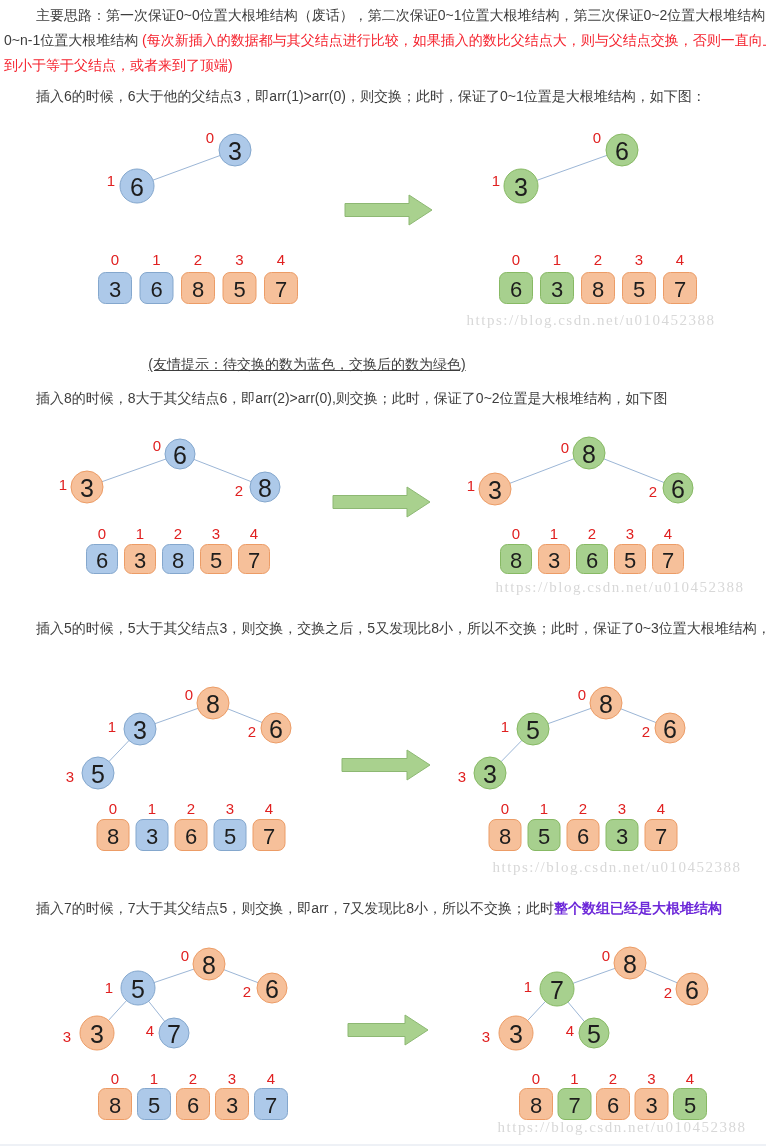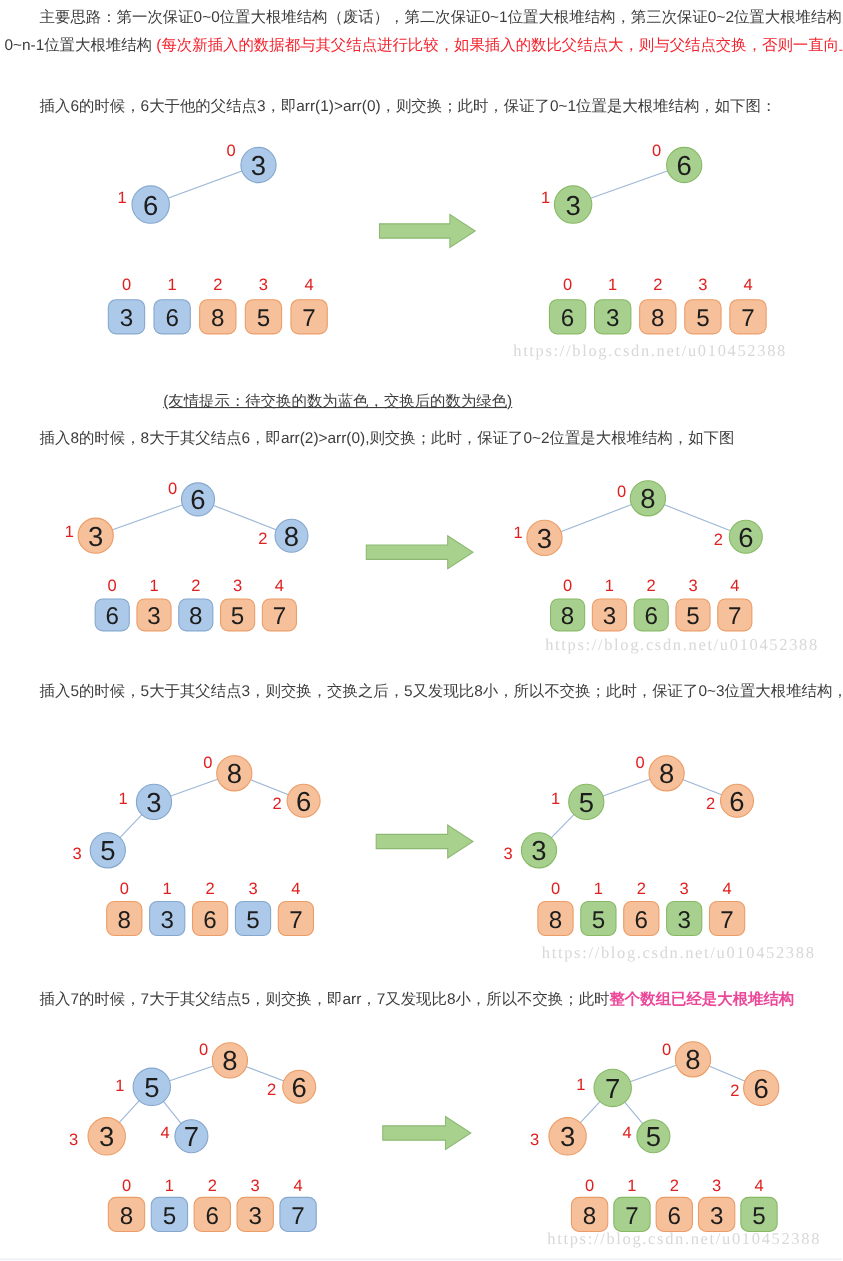--- a/index.html
+++ b/index.html
@@ -5,39 +5,42 @@
   html,body{margin:0;padding:0;background:#fff;}
   .page{
     position:relative;width:766px;height:1146px;background:#ffffff;overflow:hidden;
     font-family:"Liberation Sans","DejaVu Sans",sans-serif;font-size:14px;color:#3d3d3d;
   }
   .para{position:absolute;left:0;width:766px;line-height:25px;white-space:nowrap;}
   .pline{height:25px;line-height:25px;white-space:nowrap;}
   .ind{padding-left:36px;}
   .pad4{padding-left:4px;}
   .red{color:#f5222d;}
-  .redbold{color:#ec4899;font-weight:bold;}
+  .redbold{color:#6d28d9;font-weight:bold;}
   .note{
     position:absolute;left:0;width:726px;box-sizing:border-box;padding-right:112px;
     text-align:center;text-decoration:underline;line-height:25px;white-space:nowrap;
   }
   svg.diagram{position:absolute;left:0;display:block;}
   .bottom-rule{position:absolute;left:0;top:1144px;width:766px;height:2px;background:#eef1f6;}
 </style>
 </head>
 <body>
 
 <div class="page">
 
   <div class="para" style="top:3px">
     <div class="pline ind">
       <span>主要思路：第一次保证0~0位置大根堆结构（废话），第二次保证0~1位置大根堆结构，第三次保证0~2位置大根堆结构...直到保证</span>
     </div>
     <div class="pline pad4">
       <span>0~n-1位置大根堆结构 </span><span class="red">(每次新插入的数据都与其父结点进行比较，如果插入的数比父结点大，则与父结点交换，否则一直向上交换，直</span>
+    </div>
+    <div class="pline pad4">
+      <span class="red">到小于等于父结点，或者来到了顶端)</span>
     </div>
   </div>
 
   <div class="para ind" style="top:84px">
     <span>插入6的时候，6大于他的父结点3，即arr(1)&gt;arr(0)，则交换；此时，保证了0~1位置是大根堆结构，如下图：</span>
   </div>
 
   <svg class="diagram" style="top:120px" width="766" height="225">
       <line x1="137" y1="66" x2="235" y2="30" stroke="#9cb6d6" stroke-width="1"></line>
       <circle cx="235" cy="30" r="16" fill="#adc9e9" stroke="#84a7cd" stroke-width="1"></circle>

